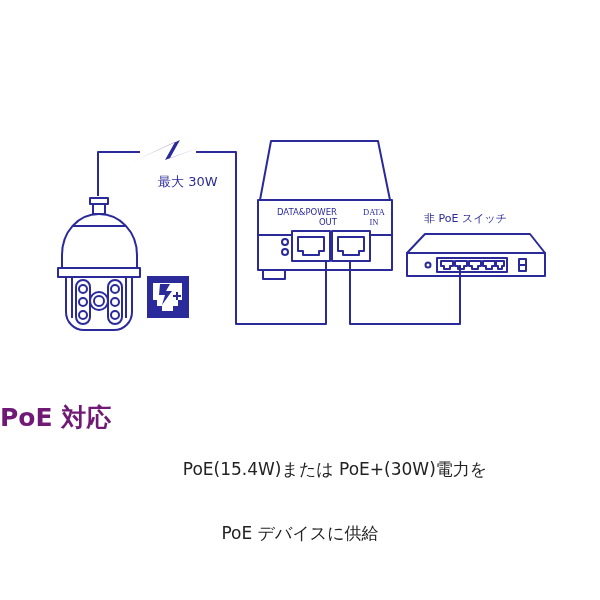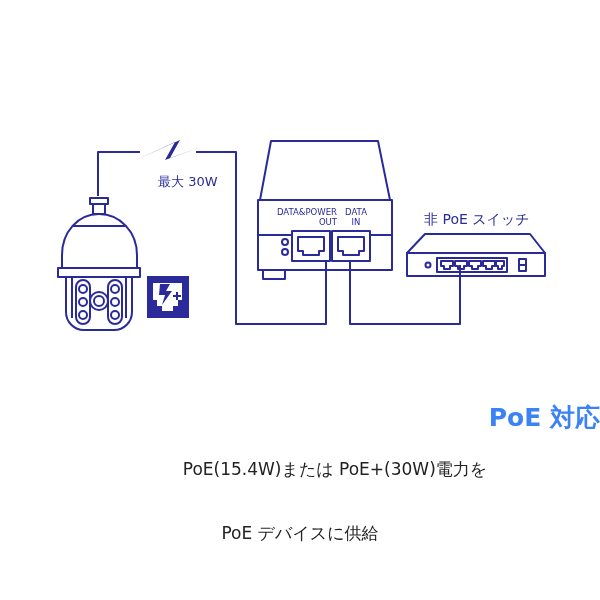--- a/index.html
+++ b/index.html
@@ -1,23 +1,23 @@
 <!DOCTYPE html>
 <html><head>
   <meta charset="utf-8">
   <style>
     html, body { margin: 0; padding: 0; background: #ffffff; }
     body { width: 600px; height: 600px; position: relative; overflow: hidden; font-family: "DejaVu Sans", sans-serif; }
     .diagram { position: absolute; left: 0; top: 0; width: 600px; height: 600px; }
     .lbl { position: absolute; color: #2b2a9a; white-space: nowrap; }
     .lbl-max { left: 130px; top: 173px; font-size: 13px; margin-left: 28px; }
     .lbl-out { left: 275px; top: 207px; font-size: 8.5px; text-align: right; line-height: 10px; width: 62px; }
-    .lbl-in { left: 338px; top: 207px; font-size: 8.5px; text-align: center; line-height: 10px; width: 36px; }
-    .lbl-switch { left: 424px; top: 211px; font-size: 14px; }
-    .title { position: absolute; left: 0; width: 600px; top: 401px; text-align: right; font-size: 25px; font-weight: bold; color: #3b82f6; }
+    .lbl-in { left: 356px; top: 207px; font-size: 8.5px; text-align: center; line-height: 10px; width: 36px; font-family: Liberation Serif, serif; }
+    .lbl-switch { left: 424px; top: 211px; font-size: 11px; }
+    .title { position: absolute; left: 0; width: 600px; top: 401px; text-align: left; font-size: 25px; font-weight: bold; color: #701a75; }
     .desc { position: absolute; left: 0; width: 600px; text-align: center; font-size: 17px; color: #222222; }
     .desc1 { top: 458px; padding-left: 35px; }
     .desc2 { top: 498px; margin-top: 24px; }
   </style>
 </head>
 <body>
 
 <svg class="diagram" viewBox="0 0 600 600" width="600" height="600" fill="none" stroke="#2b2a9a" stroke-width="2" stroke-linejoin="round">
 
   <g>

